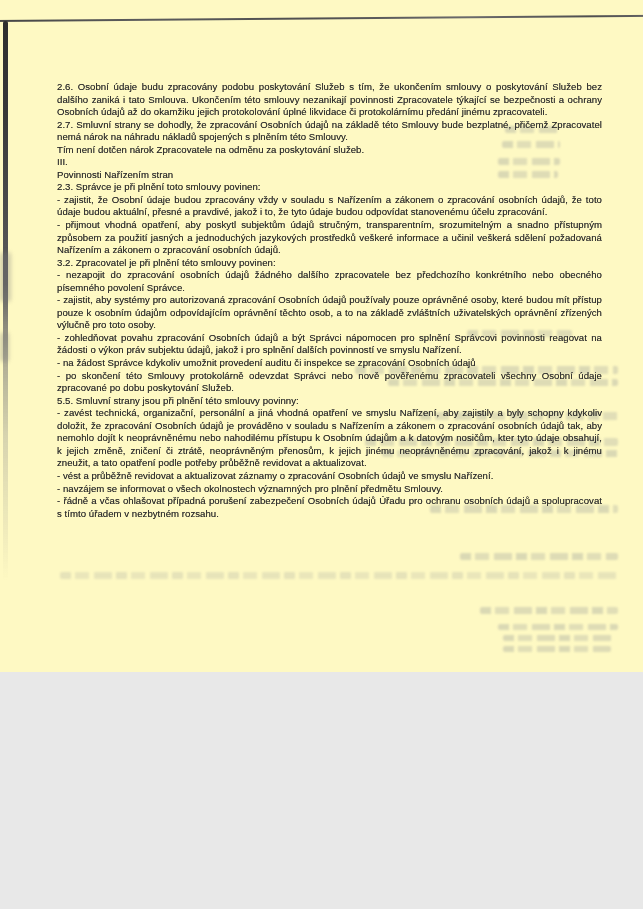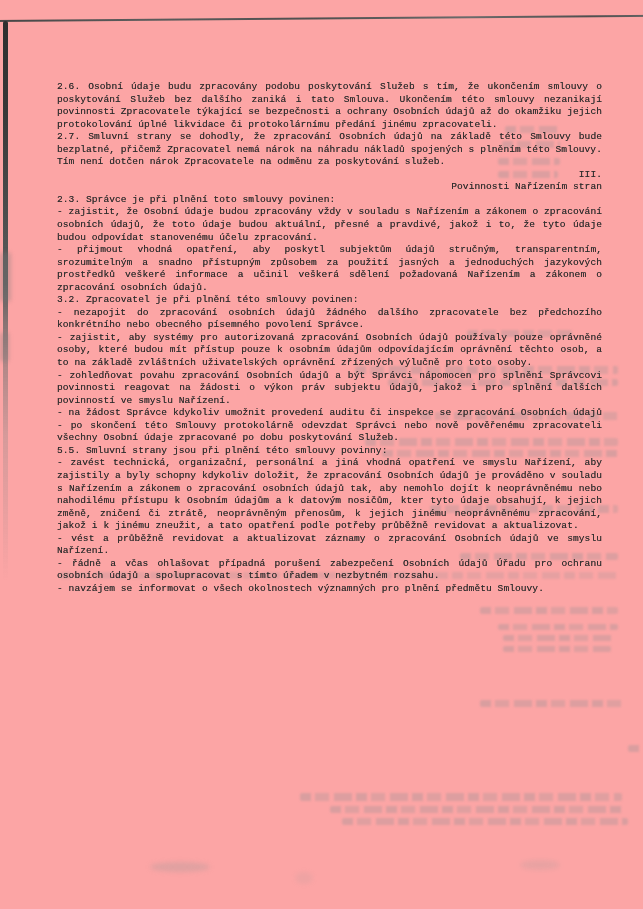--- a/index.html
+++ b/index.html
@@ -1,38 +1,38 @@
 <!DOCTYPE html>
 <html><head>
 <meta charset="utf-8">
 <style>
   html,body{margin:0;padding:0;background:#e8e8e8;}
   .page{
     position:relative;
-    width:643px;height:909px;
-    background:#fca5a5;
+    width:643px;height:672px;
+    background:#fef9c3;
     overflow:hidden;
-    font-family:Liberation Mono, monospace;
+    font-family:Liberation Sans, sans-serif;
     box-shadow:0 0 4px rgba(0,0,0,.2);
   }
   
   .content{
     position:absolute;left:57px;top:81px;width:545px;
     color:#2c2c2c;
     font-size:9.6px;line-height:12.55px;
     text-align:justify;
     letter-spacing:.04px;
     text-shadow:0 0 .55px rgba(35,35,35,.6);
   }
   .content p{margin:0;}
   .mt-blank{margin-top:13px;}
   .mt-sec{margin-top:18px;}
   .mt-head{margin-top:16px;}
   .mt-big{margin-top:27px;}
-  .center{text-align:right;}
+  .center{text-align:left;}
   
   .scan-top-line{
     position:absolute;left:-6px;top:20px;width:662px;height:1.8px;
     background:linear-gradient(90deg,#454545,#5c5c5c 22%,#505050 48%,#6b6b6b 72%,#4f4f4f 90%,#666);
     transform:rotate(-0.45deg);transform-origin:left center;
     filter:blur(.2px);
   }
   .scan-left-streak{
     position:absolute;left:3px;top:21px;width:5px;height:560px;
     background:linear-gradient(180deg,#2e2e2e 0%,#383838 16%,#4a4a4a 32%,#5e5e5e 47%,
@@ -109,17 +109,17 @@
     <p class="mt-sec">3.2. Zpracovatel je při plnění této smlouvy povinen:</p>
     <p>- nezapojit do zpracování osobních údajů žádného dalšího zpracovatele bez předchozího konkrétního nebo obecného písemného povolení Správce.</p>
     <p class="mt-blank">- zajistit, aby systémy pro autorizovaná zpracování Osobních údajů používaly pouze oprávněné osoby, které budou mít přístup pouze k osobním údajům odpovídajícím oprávnění těchto osob, a to na základě zvláštních uživatelských oprávnění zřízených výlučně pro toto osoby.</p>
     <p class="mt-blank">- zohledňovat povahu zpracování Osobních údajů a být Správci nápomocen pro splnění Správcovi povinnosti reagovat na žádosti o výkon práv subjektu údajů, jakož i pro splnění dalších povinností ve smyslu Nařízení.</p>
     <p class="mt-blank">- na žádost Správce kdykoliv umožnit provedení auditu či inspekce se zpracování Osobních údajů</p>
     <p class="mt-blank">- po skončení této Smlouvy protokolárně odevzdat Správci nebo nově pověřenému zpracovateli všechny Osobní údaje zpracované po dobu poskytování Služeb.</p>
 
     <p class="mt-big">5.5. Smluvní strany jsou při plnění této smlouvy povinny:</p>
     <p class="mt-blank">- zavést technická, organizační, personální a jiná vhodná opatření ve smyslu Nařízení, aby zajistily a byly schopny kdykoliv doložit, že zpracování Osobních údajů je prováděno v souladu s Nařízením a zákonem o zpracování osobních údajů tak, aby nemohlo dojít k neoprávněnému nebo nahodilému přístupu k Osobním údajům a k datovým nosičům, kter tyto údaje obsahují, k jejich změně, zničení či ztrátě, neoprávněným přenosům, k jejich jinému neoprávněnému zpracování, jakož i k jinému zneužit, a tato opatření podle potřeby průběžně revidovat a aktualizovat.</p>
     <p class="mt-blank">- vést a průběžně revidovat a aktualizovat záznamy o zpracování Osobních údajů ve smyslu Nařízení.</p>
+    <p class="mt-blank">- navzájem se informovat o všech okolnostech významných pro plnění předmětu Smlouvy.</p>
     <p class="mt-blank">- řádně a včas ohlašovat případná porušení zabezpečení Osobních údajů Úřadu pro ochranu osobních údajů a spolupracovat s tímto úřadem v nezbytném rozsahu.</p>
-    <p class="mt-blank">- navzájem se informovat o všech okolnostech významných pro plnění předmětu Smlouvy.</p>
 
   </div>
 </div>
 
 </body></html>

